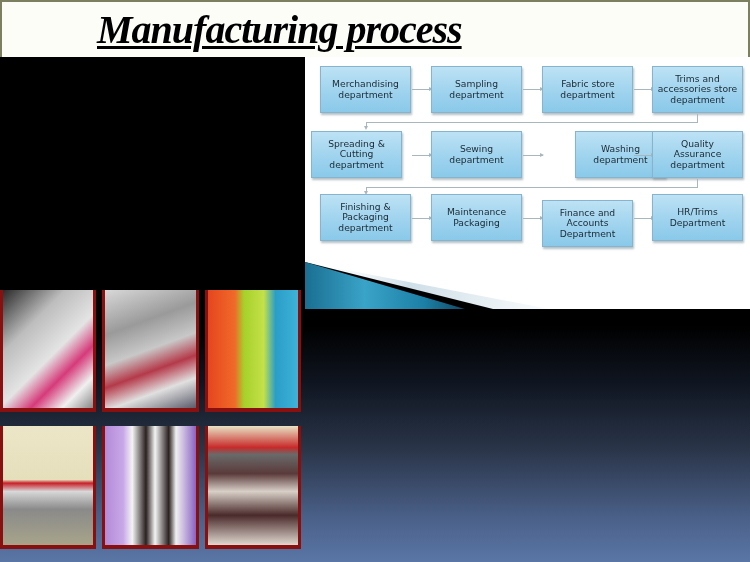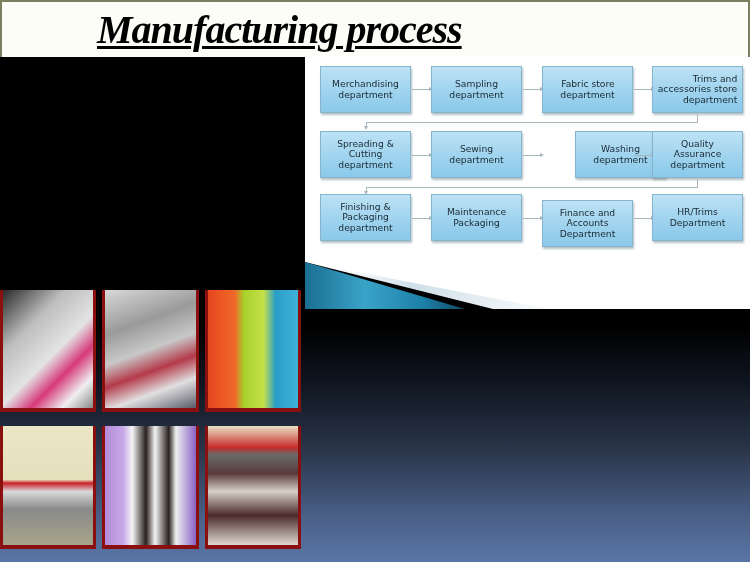--- a/index.html
+++ b/index.html
@@ -80,30 +80,30 @@
 
   <div class="flow-box" style="left:15px;top:9px;">Merchandising
 department</div>
   <div class="arrow-h" style="left:107px;top:32px;"></div>
   <div class="flow-box" style="left:126px;top:9px;">Sampling
 department</div>
   <div class="arrow-h" style="left:218px;top:32px;"></div>
   <div class="flow-box" style="left:237px;top:9px;text-align:right;">Fabric store
 department</div>
   <div class="arrow-h" style="left:329px;top:32px;"></div>
-  <div class="flow-box" style="left:347px;top:9px;text-align:right;">Trims and
+  <div class="flow-box" style="left:347px;top:9px;">Trims and
 accessories store
 department</div>
 
   <div class="conn" style="left:392px;top:57px;width:1px;height:8px;"></div>
   <div class="conn" style="left:61px;top:65px;width:332px;height:1px;"></div>
   <div class="conn" style="left:61px;top:65px;width:1px;height:5px;"></div>
   <div class="arrow-down" style="left:58.5px;top:69px;"></div>
 
-  <div class="flow-box" style="left:15px;top:74px;">Spreading &amp;
+  <div class="flow-box" style="left:6px;top:74px;">Spreading &amp;
 Cutting
 department</div>
   <div class="arrow-h" style="left:107px;top:98px;"></div>
   <div class="flow-box" style="left:126px;top:74px;">Sewing
 department</div>
   <div class="arrow-h" style="left:218px;top:98px;"></div>
   <div class="flow-box" style="left:237px;top:74px;margin-left:33px;">Washing
 department</div>
   <div class="arrow-h" style="left:329px;top:98px;"></div>
   <div class="flow-box" style="left:347px;top:74px;">Quality

